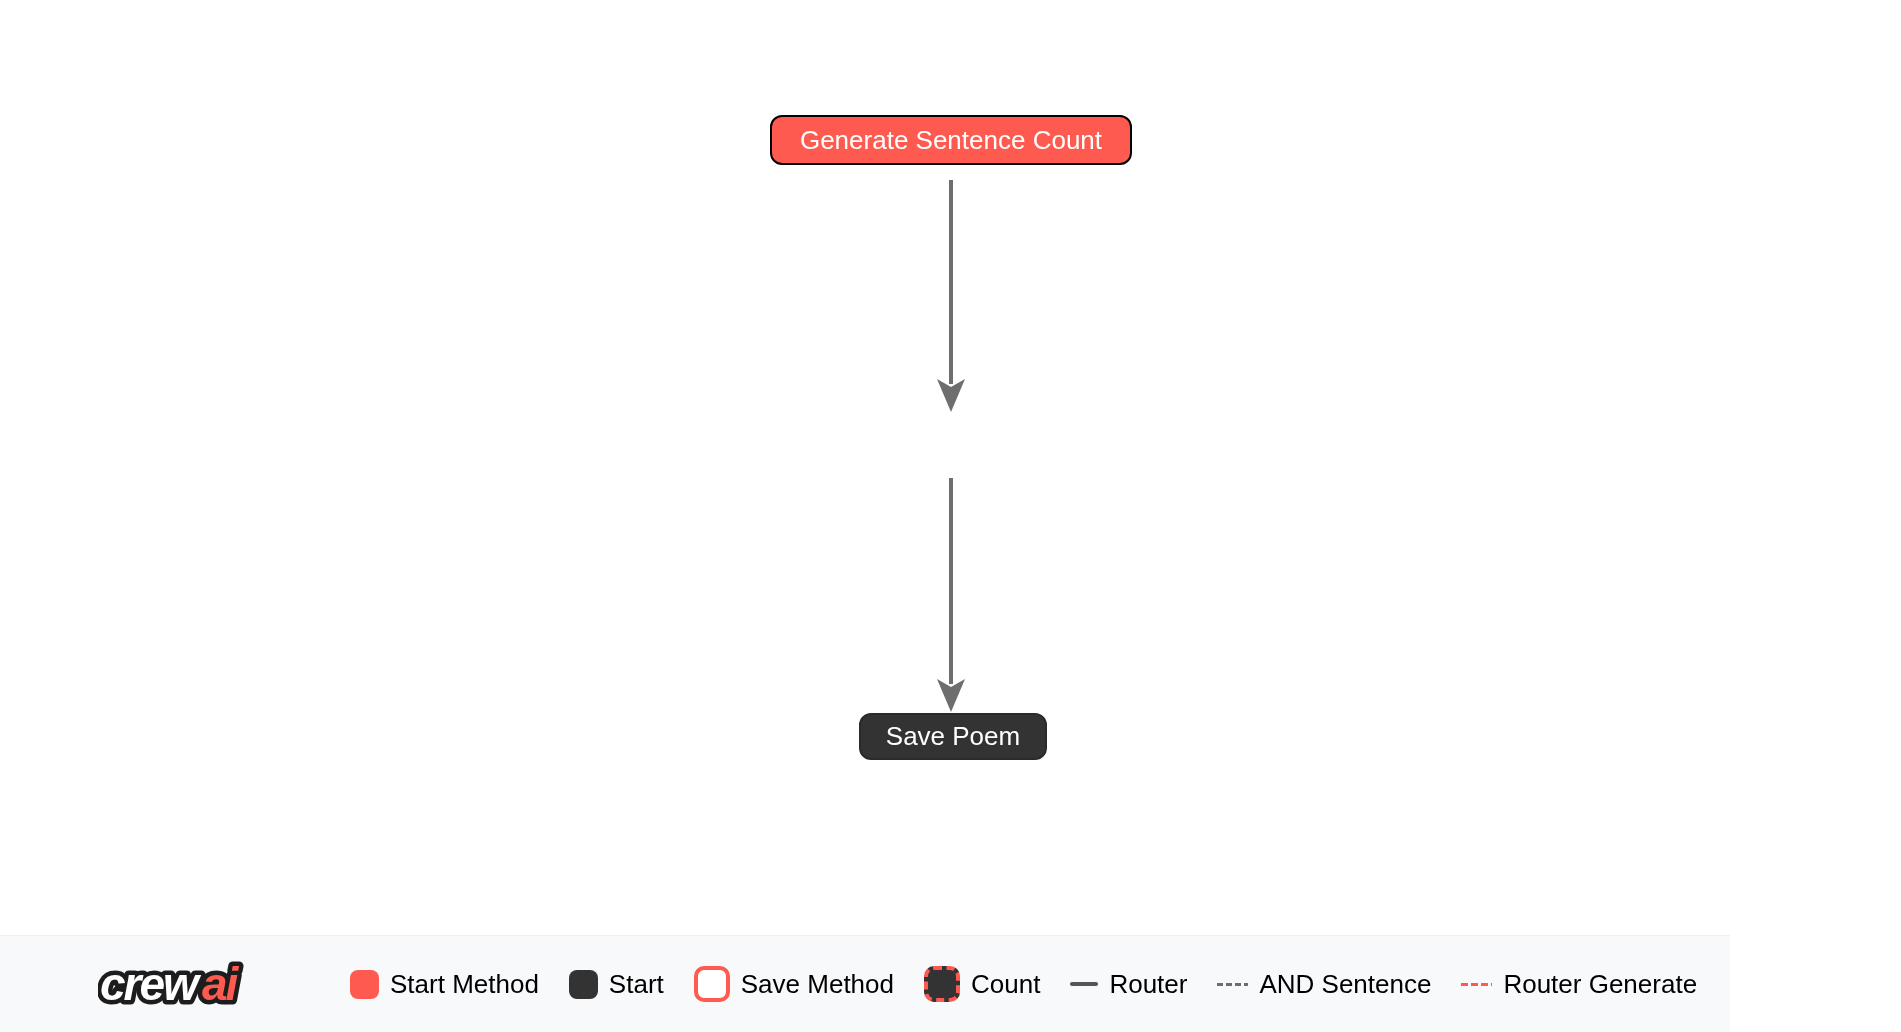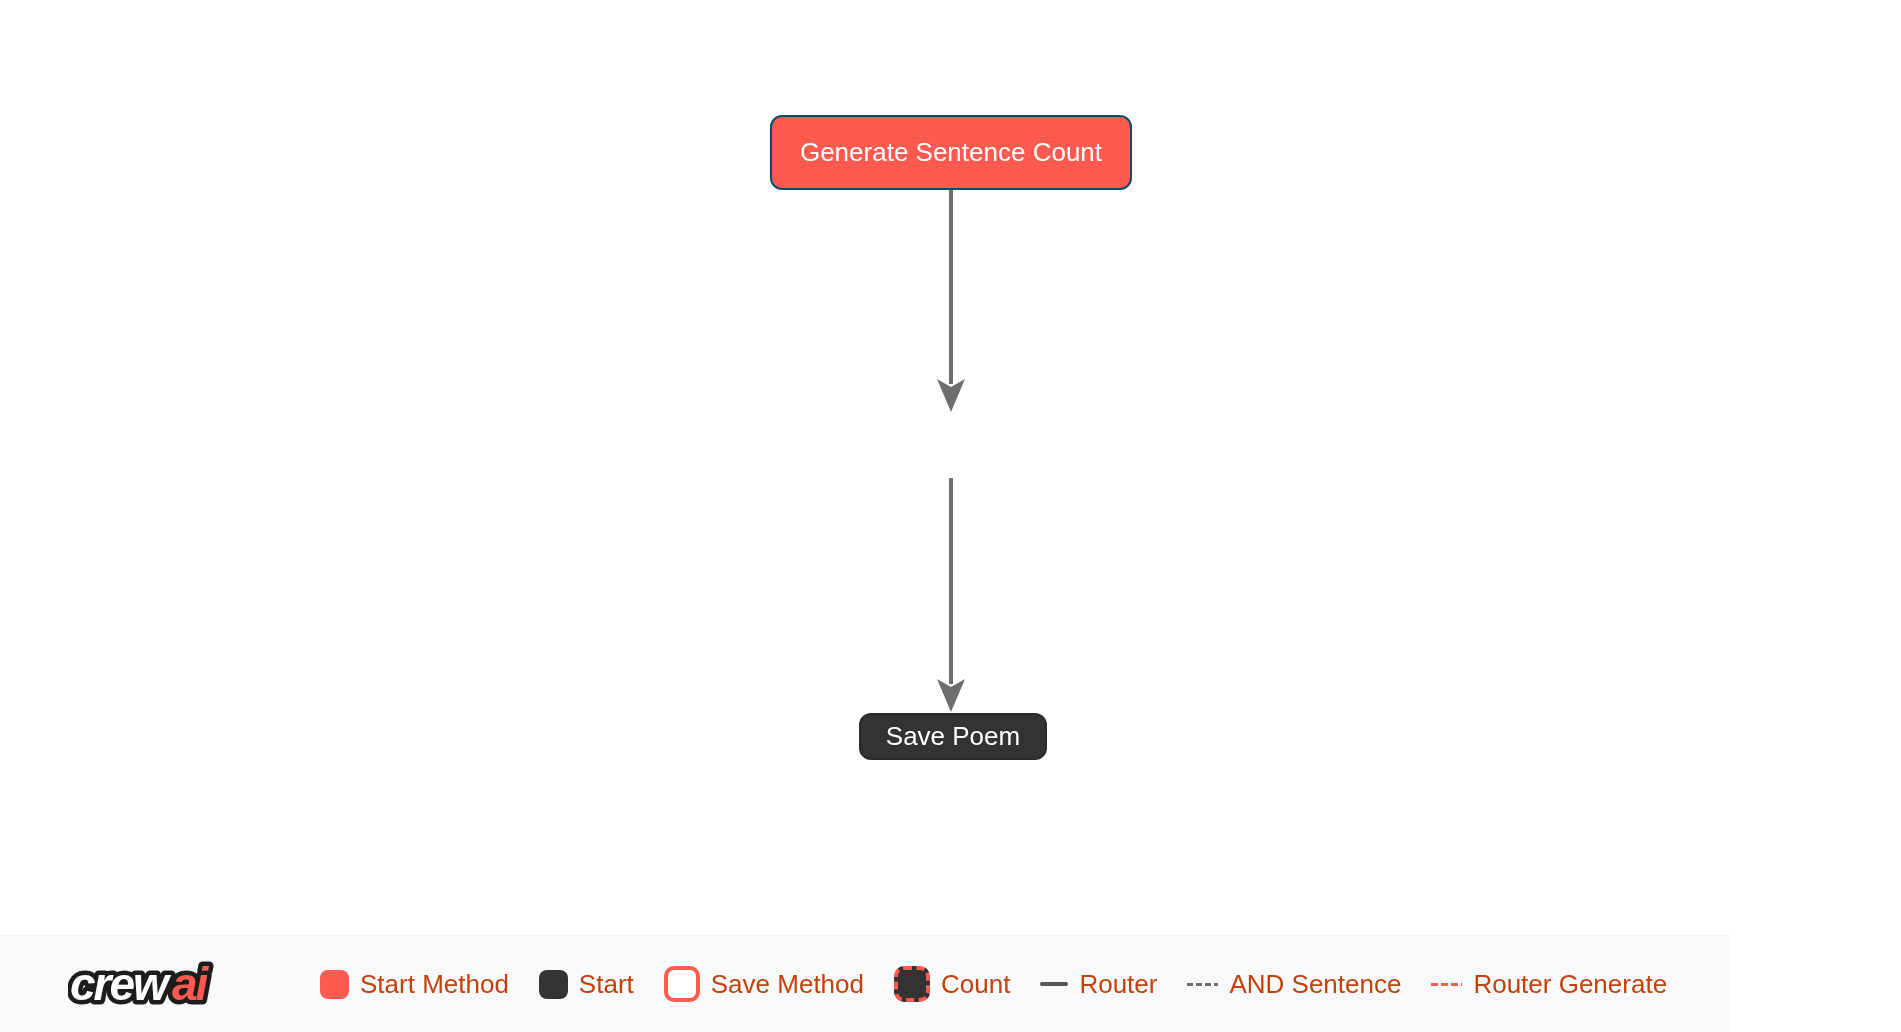--- a/index.html
+++ b/index.html
@@ -36,23 +36,23 @@
     align-items: center;
     justify-content: center;
     box-sizing: border-box;
     border-radius: 12px;
     font-size: 26px;
     white-space: nowrap;
     cursor: pointer;
   }
   .node-start {
     left: 770px; top: 115px;
-    width: 362px; height: 75px;
+    width: 362px; height: 50px;
     background: #ff5a50;
-    border: 2px solid #0c4a6e;
+    border: 2px solid #000000;
     color: #ffffff;
   }
   .node-crew {
     left: 833px; top: 413px;
     width: 239px; height: 65px;
     background: #ffffff;
     border: 3px solid #ff5a50;
     color: #111111;
   }
   .node-method {
@@ -66,39 +66,39 @@
   .legend {
     position: absolute;
     left: 0; top: 935px;
     width: 1730px;
     height: 97px;
     box-sizing: border-box;
     background: #f8f9fa;
     border-top: 1px solid #eef0f2;
     display: flex;
     align-items: center;
-    padding-left: 68px;
+    padding-left: 98px;
   }
   .logo {
     width: 160px;
     height: 72px;
     margin-right: 92px;
     flex: 0 0 auto;
   }
   .legend-items {
     display: flex;
     align-items: center;
     gap: 30px;
   }
   .legend-item {
     display: flex;
     align-items: center;
     gap: 11px;
     font-size: 26px;
-    color: #c2410c;
+    color: #000000;
     white-space: nowrap;
   }
   .swatch {
     box-sizing: border-box;
     flex: 0 0 auto;
   }
   .swatch-start {
     width: 29px; height: 29px;
     background: #ff5a50;
     border-radius: 8px;

